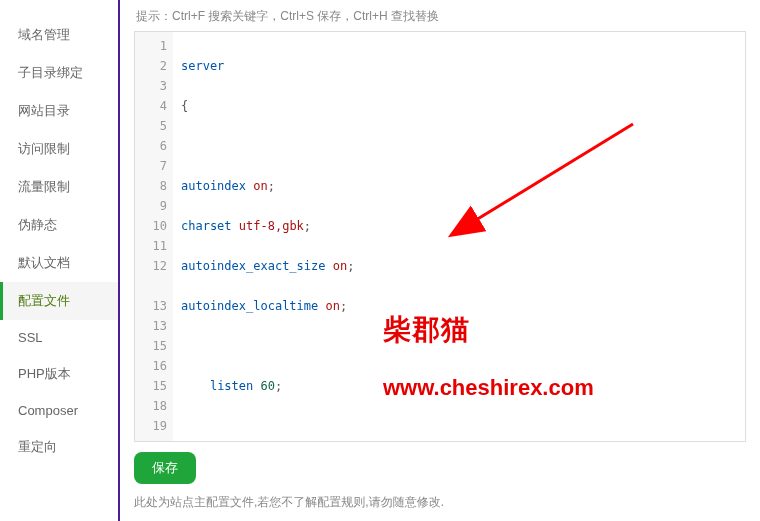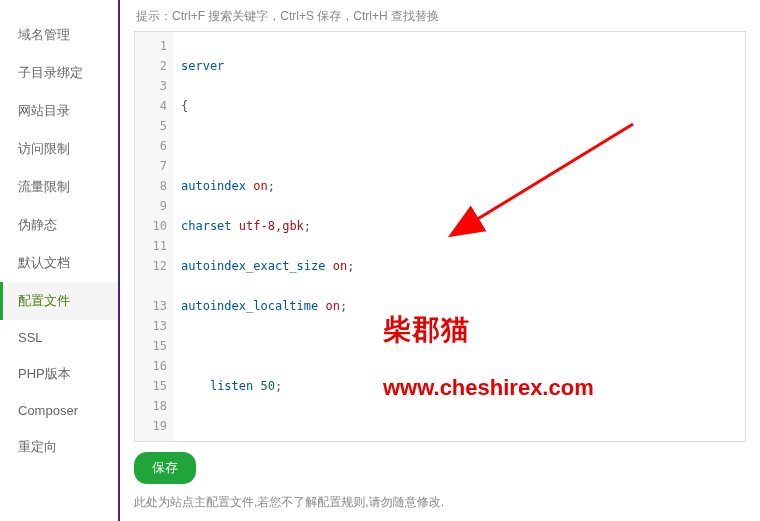--- a/index.html
+++ b/index.html
@@ -14,21 +14,21 @@
     .gutter div { height: 20px; }
     .code { flex: 1; font-family: Consolas, monospace; font-size: 12px; padding: 4px 0 4px 8px; line-height: 20px; overflow: hidden; position: relative; white-space: pre; }
     .code-line { height: 20px; white-space: pre; }
     .str { color: #a11; }
     .num { color: #164; }
     .dir { color: #05a; }
     .arrow-svg { position: absolute; left: 260px; top: 82px; pointer-events: none; z-index: 5; }
     .watermark { position: absolute; left: 210px; top: 248px; z-index: 6; pointer-events: none; font-weight: bold; font-family: Liberation Sans, sans-serif; }
     .wm1 { color: #e60000; font-size: 28px; letter-spacing: 1px; }
     .wm2 { color: #e60000; font-size: 22px; margin-top: -2px; }
-    .save-btn { background: #20a53a; color: #fff; border: none; padding: 7px 18px; font-size: 13px; margin-top: 10px; cursor: pointer; border-radius: 13px; align-self: flex-start; }
+    .save-btn { background: #20a53a; color: #fff; border: none; padding: 7px 18px; font-size: 13px; margin-top: 10px; cursor: pointer; border-radius: 8px; align-self: flex-start; }
     .footer-note { color: #888; font-size: 12px; margin-top: 10px; }
   </style>
 </head>
 <body>
 
 <div class="sidebar">
   <div class="sidebar-item">域名管理</div>
   <div class="sidebar-item">子目录绑定</div>
   <div class="sidebar-item">网站目录</div>
   <div class="sidebar-item">访问限制</div>
@@ -71,21 +71,21 @@
     </div>
     <div class="code">
 <div class="code-line"><span class="dir">server</span></div>
 <div class="code-line"><span>{</span></div>
 <div class="code-line"></div>
 <div class="code-line"><span class="dir">autoindex</span> <span class="str">on</span>;</div>
 <div class="code-line"><span class="dir">charset</span> <span class="str">utf-8,gbk</span>;</div>
 <div class="code-line"><span class="dir">autoindex_exact_size</span> <span class="str">on</span>;</div>
 <div class="code-line"><span class="dir">autoindex_localtime</span> <span class="str">on</span>;</div>
 <div class="code-line"></div>
-<div class="code-line">    <span class="dir">listen</span> <span class="num">50</span>;</div>
+<div class="code-line">    <span class="dir">listen</span> <span class="num">60</span>;</div>
 
 
 
 
 
 
 
 
 
 

